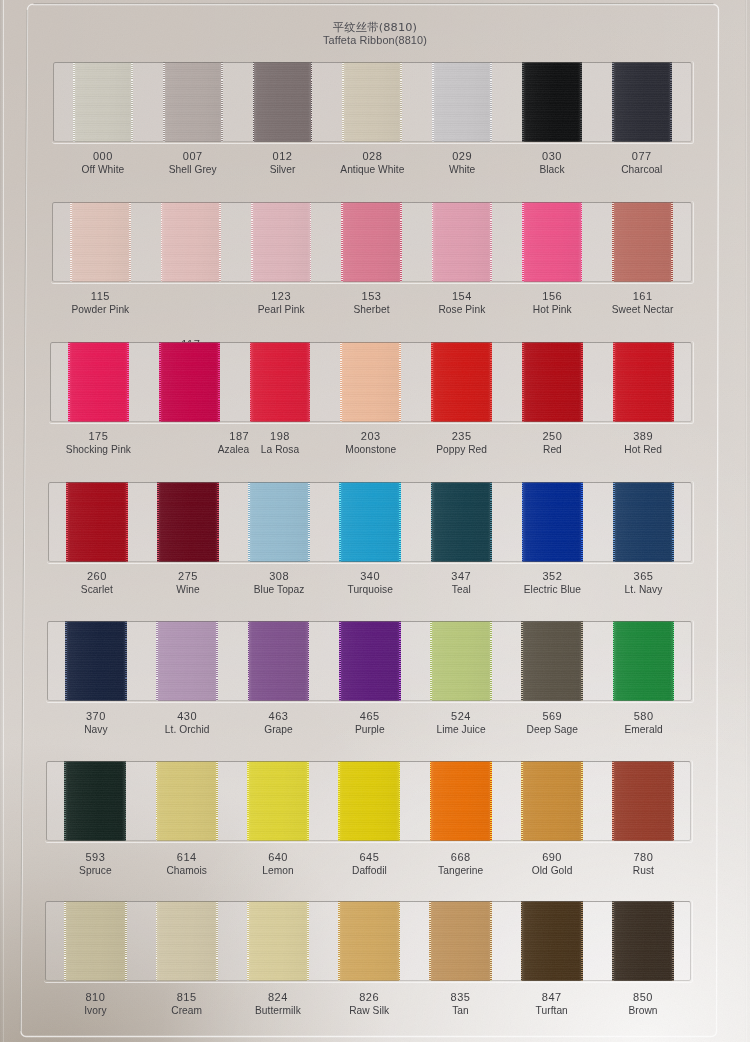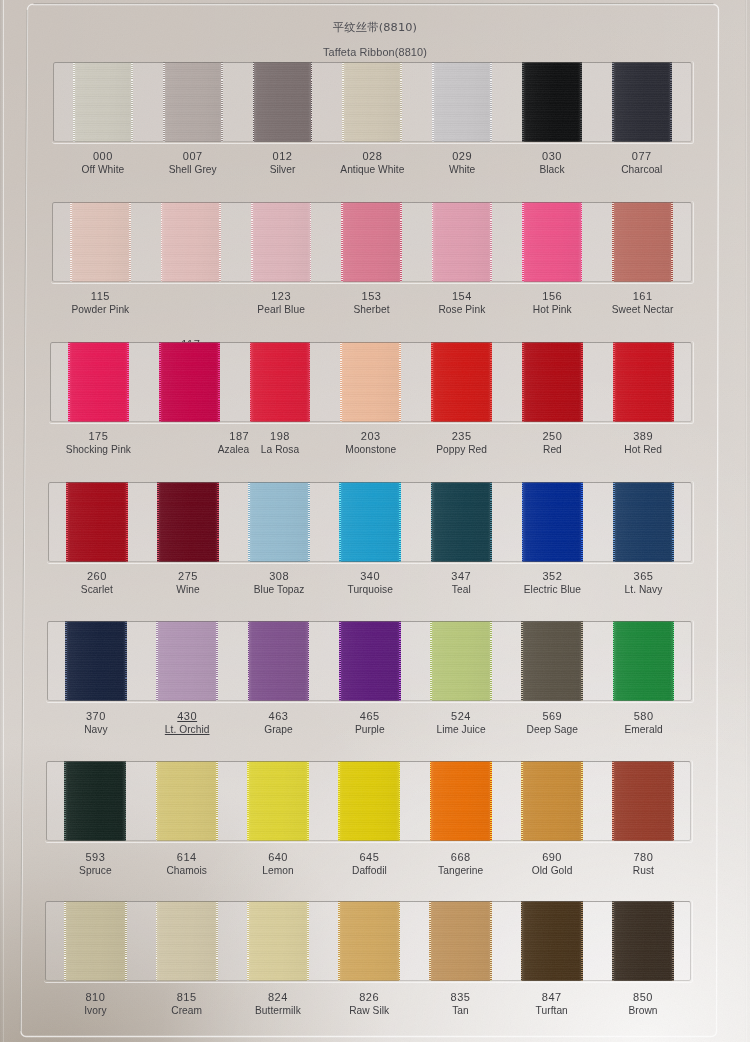--- a/index.html
+++ b/index.html
@@ -31,21 +31,21 @@
                                        rgba(255,255,255,0.18) 1px 2px,
                                        rgba(150,146,141,0.12) 2px 5px);}
 
   
   
   #panelsvg{position:absolute;left:0;top:0;width:750px;height:1042px;pointer-events:none;}
   #title{position:absolute;left:0;top:23px;width:750px;text-align:center;
      color:#4a4a50;opacity:0.999;-webkit-font-smoothing:antialiased;}
   #title .cn{font-size:11.3px;letter-spacing:0.15px;line-height:10.5px;
      font-family:"DejaVu Sans",sans-serif;}
-  #title .en{font-size:10.9px;letter-spacing:0.12px;line-height:13.4px;margin-top:12px;}
+  #title .en{font-size:10.9px;letter-spacing:0.12px;line-height:13.4px;margin-top:0px;}
 
   .window{position:absolute;height:80px;
      background:rgba(252,252,255,0.17);
      overflow:hidden;border-radius:2px;}
   .winborder{position:absolute;height:80px;
      box-sizing:border-box;border-radius:2.5px;pointer-events:none;
      border-top:1px solid rgba(108,104,100,0.54);
      border-left:1px solid rgba(108,104,100,0.50);
      border-right:1px solid rgba(128,124,120,0.32);
      border-bottom:1px solid rgba(128,124,120,0.34);}
@@ -308,21 +308,21 @@
       <div class="lab" style="left: 40.4px; top: 288.8px;">
         <div class="code">115</div>
         <div class="nm">Powder Pink</div>
       </div>
       <div class="lab" style="left: 130.767px; top: 288.8px; margin-top: 48px;">
         <div class="code">117</div>
         <div class="nm">Lt. Pink</div>
       </div>
       <div class="lab" style="left: 221.133px; top: 288.8px;">
         <div class="code">123</div>
-        <div class="nm">Pearl Blue</div>
+        <div class="nm">Pearl Pink</div>
       </div>
       <div class="lab" style="left: 311.5px; top: 288.8px;">
         <div class="code">153</div>
         <div class="nm">Sherbet</div>
       </div>
       <div class="lab" style="left: 401.867px; top: 288.8px;">
         <div class="code">154</div>
         <div class="nm">Rose Pink</div>
       </div>
       <div class="lab" style="left: 492.233px; top: 288.8px;">
@@ -629,21 +629,21 @@
           <div class="rib-topline"></div>
           <div class="rib-botline"></div>
         </div>
       </div>
       <div class="winborder" style="top: 621.3px; left: 47px; width: 644.5px;"></div>
       <div class="winborder2" style="left: 46px; top: 620.3px; width: 647.5px; height: 83px;"></div>
       <div class="lab" style="left: 35.9px; top: 708.9px;">
         <div class="code">370</div>
         <div class="nm">Navy</div>
       </div>
-      <div class="lab" style="left: 127.183px; top: 708.9px; text-decoration: underline;">
+      <div class="lab" style="left: 127.183px; top: 708.9px;">
         <div class="code">430</div>
         <div class="nm">Lt. Orchid</div>
       </div>
       <div class="lab" style="left: 218.467px; top: 708.9px;">
         <div class="code">463</div>
         <div class="nm">Grape</div>
       </div>
       <div class="lab" style="left: 309.75px; top: 708.9px;">
         <div class="code">465</div>
         <div class="nm">Purple</div>

